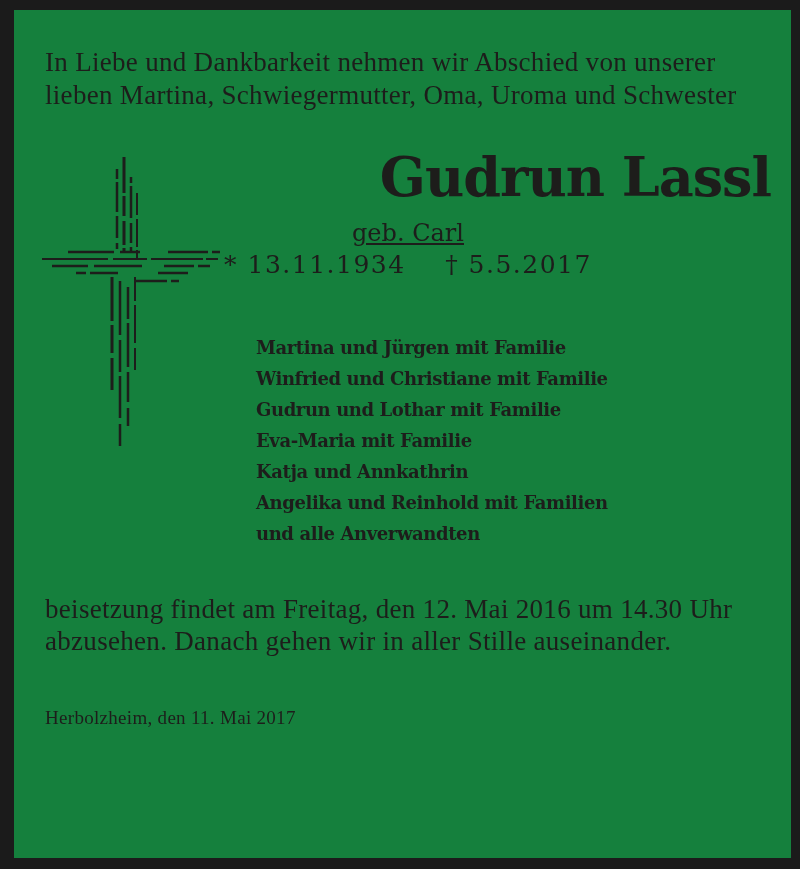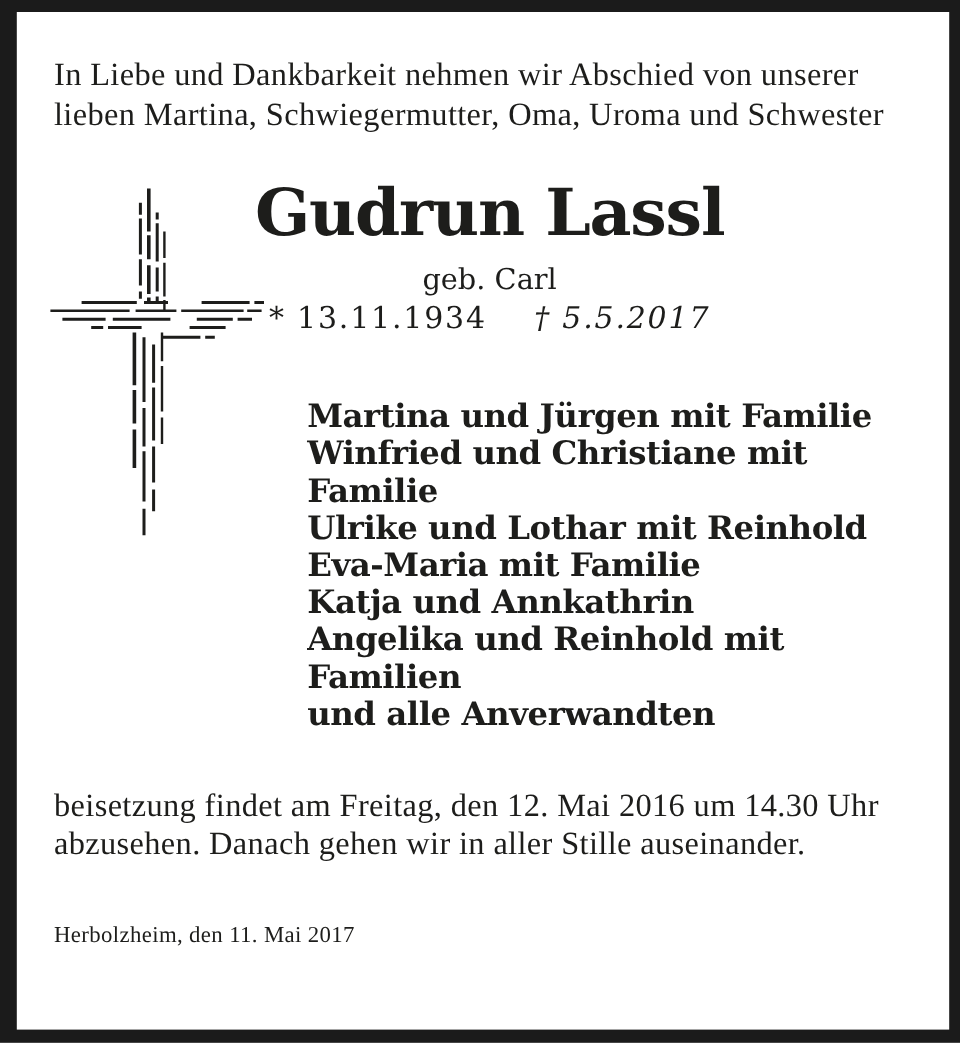--- a/index.html
+++ b/index.html
@@ -9,64 +9,65 @@
     background: #1b1b1b;
     font-family: "Liberation Serif", serif;
     color: #1d1d1b;
     position: relative;
     overflow: hidden;
   }
   .sheet {
     position: absolute;
     left: 14px; top: 10px;
     width: 777px; height: 848px;
-    background: #ffffff;
+    background: #15803d;
     padding: 36px 20px 0 31px;
   }
   .intro {
     font-size: 27px;
     line-height: 33px;
     letter-spacing: 0.3px;
   }
   .cross-wrap {
     position: absolute;
     left: 26px; top: 145px;
     width: 185px; height: 305px;
     pointer-events: none;
   }
   .headline {
     margin-top: 36px;
-    text-align: center;
+    text-align: right;
     font-family: "DejaVu Serif", serif;
     font-weight: bold;
     font-size: 54px;
     line-height: 58px;
     letter-spacing: -1px;
   }
   .maiden {
     margin-top: 12px;
     text-align: center;
     font-family: "DejaVu Serif", serif;
     font-size: 24px;
     line-height: 30px;
+    text-decoration: underline;
   }
   .dates {
     text-align: center;
     font-family: "DejaVu Serif", serif;
     font-size: 25px;
     line-height: 34px;
     letter-spacing: 1.5px;
   }
-  .dates .death { margin-left: 30px; font-style: italic; }
+  .dates .death { margin-left: 30px; }
   .mourners {
     margin-top: 50px;
     margin-left: 211px;
     font-family: "DejaVu Serif", serif;
     font-weight: bold;
-    font-size: 27px;
+    font-size: 18px;
     line-height: 31px;
     letter-spacing: -0.4px;
   }
   .announcement {
     margin-top: 45px;
     font-size: 27px;
     line-height: 31.5px;
     letter-spacing: 0.3px;
   }
   .announcement .bold { font-weight: bold; }
@@ -115,21 +116,21 @@
   <div class="maiden">geb. Carl</div>
 
   <div class="dates">
     <span class="birth">* 13.11.1934</span>
     <span class="death">† 5.5.2017</span>
   </div>
 
   <div class="mourners">
     <div>Martina und Jürgen mit Familie</div>
     <div>Winfried und Christiane mit Familie</div>
-    <div>Ulrike und Lothar mit Reinhold</div>
+    <div>Gudrun und Lothar mit Familie</div>
     <div>Eva-Maria mit Familie</div>
     <div>Katja und Annkathrin</div>
     <div>Angelika und Reinhold mit Familien</div>
     <div>und alle Anverwandten</div>
   </div>
 
   <div class="announcement">
     <div>beisetzung findet am Freitag, den 12. Mai 2016 um 14.30 Uhr</div>
     <div>abzusehen. Danach gehen wir in aller Stille auseinander.</div>
   </div>

